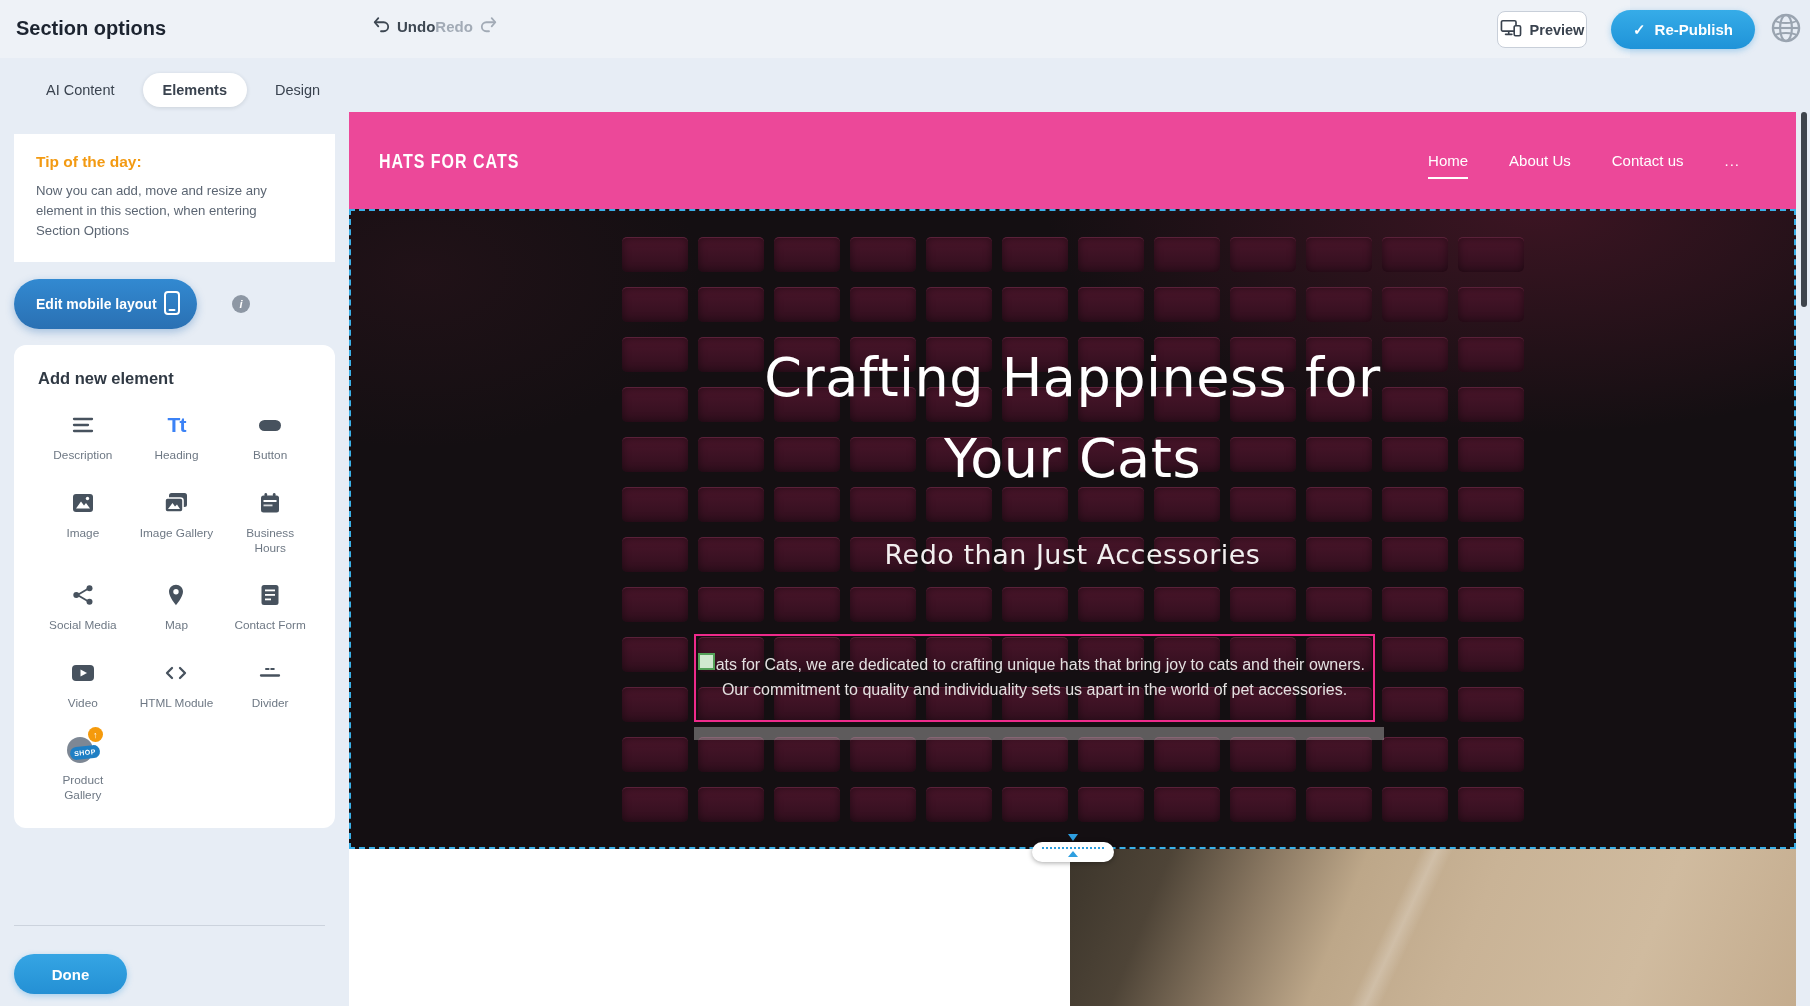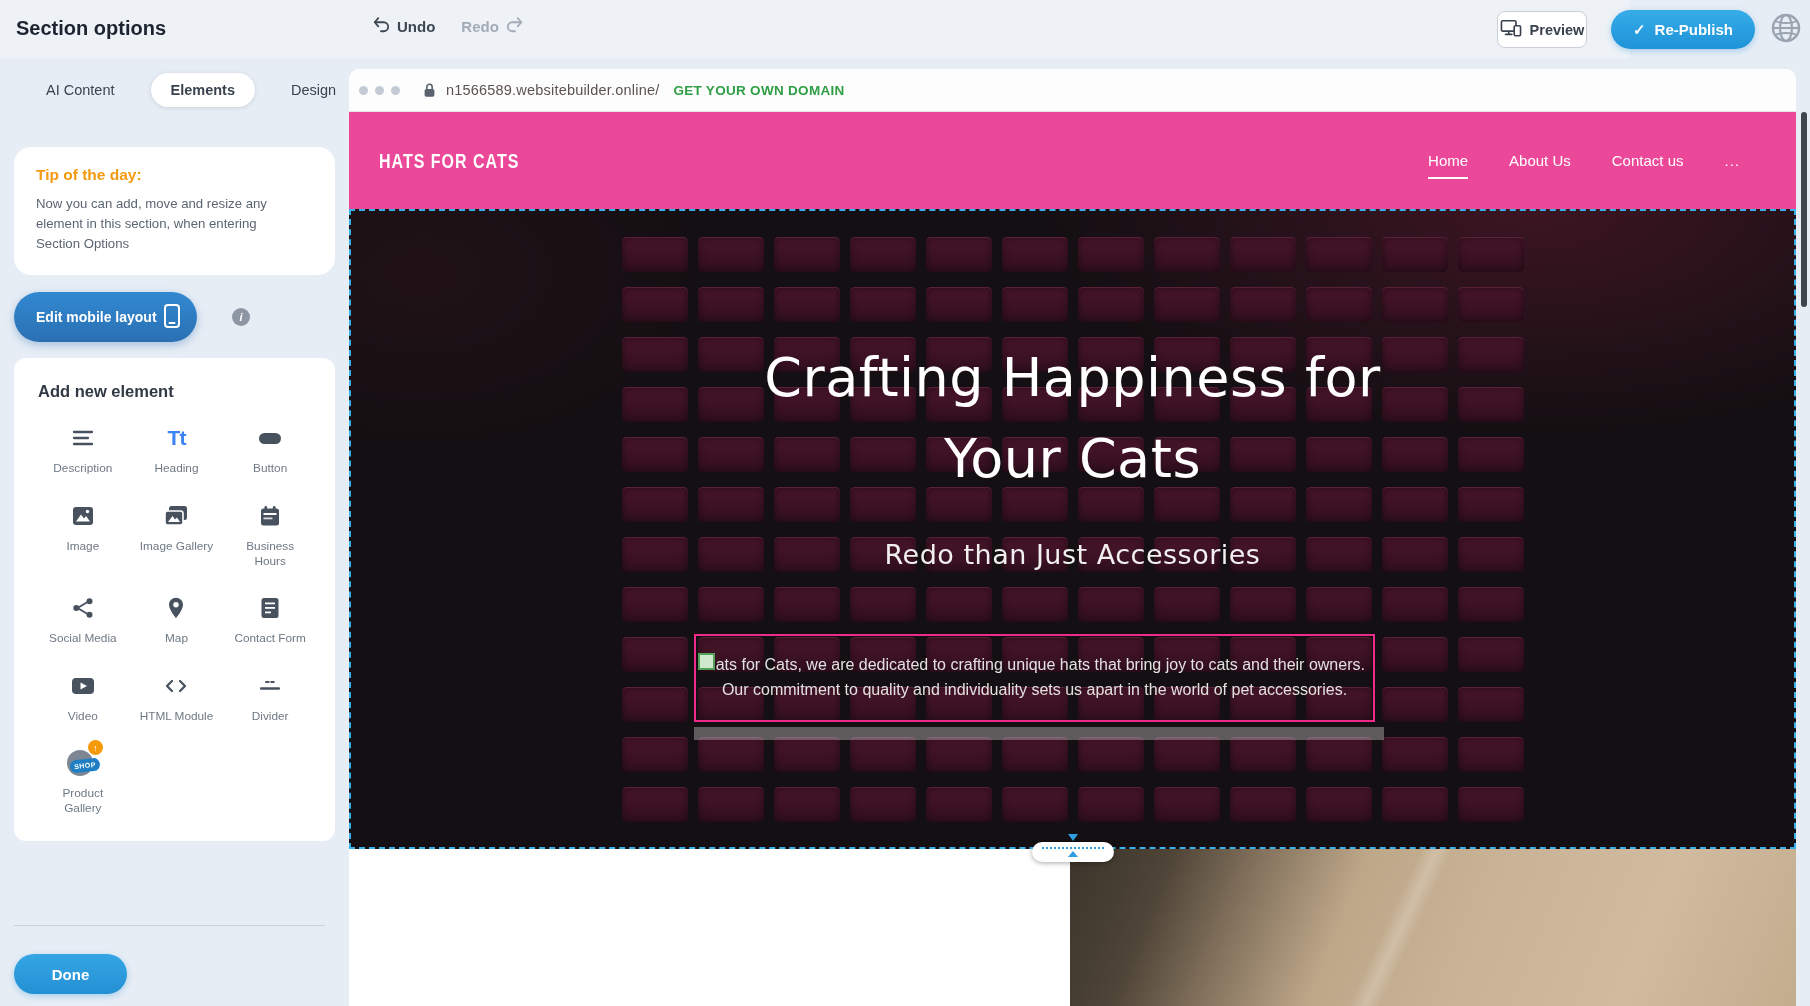--- a/index.html
+++ b/index.html
@@ -3,33 +3,33 @@
 <meta charset="utf-8">
 <style>
   * { margin:0; padding:0; box-sizing:border-box; }
   html,body { width:1810px; height:1006px; overflow:hidden; }
   body { font-family:"Liberation Sans", sans-serif; background:#e7edf5; }
   .app { position:relative; width:1810px; height:1006px; overflow:hidden; }
 
   
   .topbar { position:absolute; top:0; left:0; width:1630px; height:58px; background:#eef2f7; z-index:30; }
   .topbar-title { position:absolute; left:16px; top:17px; font-size:20px; font-weight:700; color:#1c2430; }
-  .undo-redo { position:absolute; left:372px; top:16px; display:flex; align-items:flex-end; gap:26px; }
+  .undo-redo { position:absolute; left:372px; top:16px; display:flex; align-items:flex-end; }
   .ur-btn { display:flex; align-items:center; gap:7px; font-size:15px; font-weight:600; color:#3d4752; cursor:pointer; }
   .ur-btn.disabled { color:#a2abb6; }
   .preview-btn { position:absolute; left:1497px; top:11px; width:90px; height:37px; background:#fff; border:1px solid #c8cfd9; border-radius:8px; display:flex; align-items:center; justify-content:center; gap:8px; font-size:14.5px; font-weight:600; color:#39424e; cursor:pointer; }
   .republish-btn { position:absolute; left:1611px; top:10px; width:144px; height:39px; border:none; border-radius:20px; background:linear-gradient(180deg,#36ace8,#1f93d8); color:#fff; display:flex; align-items:center; justify-content:center; gap:9px; font-size:15px; font-weight:700; cursor:pointer; box-shadow:0 2px 6px rgba(40,150,220,.35); }
   .globe-btn { position:absolute; left:1767px; top:10px; width:38px; height:38px; background:transparent; border:none; cursor:pointer; }
 
   
   .sidebar { position:absolute; top:58px; left:0; width:349px; bottom:0; background:#e7edf5; z-index:20; }
-  .tabs { display:flex; align-items:center; gap:16px; margin:15px 0 0 26px; }
+  .tabs { display:flex; align-items:center; gap:8px; margin:15px 0 0 26px; }
   .tab { padding:9px 20px; font-size:14.5px; color:#3a434f; border-radius:18px; cursor:pointer; white-space:nowrap; }
   .tab.active { background:#fff; font-weight:600; box-shadow:0 1px 4px rgba(30,40,60,.14); }
-  .tip-card { margin:40px 14px 0 14px; background:#fff; border-radius:17px; padding:19px 34px 22px 22px; }
+  .tip-card { margin:27px 14px 0 14px; background:#fff; border-radius:0; padding:19px 34px 22px 22px; }
   .tip-title { font-size:15.5px; font-weight:700; color:#f39a12; }
   .tip-body { margin-top:10px; font-size:13.2px; line-height:1.5; color:#5c6673; }
   .mobile-row { display:flex; align-items:center; gap:35px; margin:17px 0 0 14px; }
   .edit-mobile-btn { width:183px; height:50px; border:none; border-radius:26px; background:linear-gradient(180deg,#3289d1,#2a70b3); color:#fff; font-size:14px; font-weight:700; display:flex; align-items:center; justify-content:space-between; padding:0 16px 0 22px; cursor:pointer; box-shadow:0 3px 8px rgba(40,110,180,.35); font-family:"Liberation Sans",sans-serif; }
   .info-dot { width:18px; height:18px; border-radius:50%; background:#8d97a4; color:#fff; font-size:11px; font-weight:700; display:flex; align-items:center; justify-content:center; cursor:pointer; font-style:italic; }
   .add-card { margin:16px 14px 0 14px; background:#fff; border-radius:12px; padding:24px 20px 24px 24px; }
   .add-title { font-size:16.5px; font-weight:600; color:#303944; margin-left:0; }
   .el-grid { margin-top:20px; display:grid; grid-template-columns:repeat(3,1fr); row-gap:22px; column-gap:4px; }
   .el-item { display:flex; flex-direction:column; align-items:center; cursor:pointer; }
   .el-icon { height:34px; display:flex; align-items:center; justify-content:center; color:#47525e; }
@@ -317,35 +317,20 @@
 
       </div>
     </section>
 
     <div class="sidebar-divider"></div>
     <button class="done-btn">Done</button>
   </aside>
 
   <main class="canvas">
 
-    <div class="browser-bar">
-      <div class="win-dots">
-          <span></span>
-          <span></span>
-          <span></span>
-        </div>
-      <span class="lock">
-        <svg width="15" height="16" viewBox="0 0 16 18">
-            <rect x="2.5" y="8" width="11" height="8.5" rx="1.8" fill="#5a6470"></rect>
-            <path d="M5 8 V5.5 a3 3 0 0 1 6 0 V8" fill="none" stroke="#5a6470" stroke-width="1.8"></path>
-          </svg>
-      </span>
-      <span class="url-text">n1566589.websitebuilder.online/</span>
-      <span class="domain-link">GET YOUR OWN DOMAIN</span>
-    </div>
 
     <div class="preview">
 
       <header class="site-header">
         <div class="site-logo">HATS FOR CATS</div>
         <nav class="site-nav">
           <span class="nav-item active">Home</span>
           <span class="nav-item">About Us</span>
           <span class="nav-item">Contact us</span>
           <span class="nav-item nav-more">...</span>

